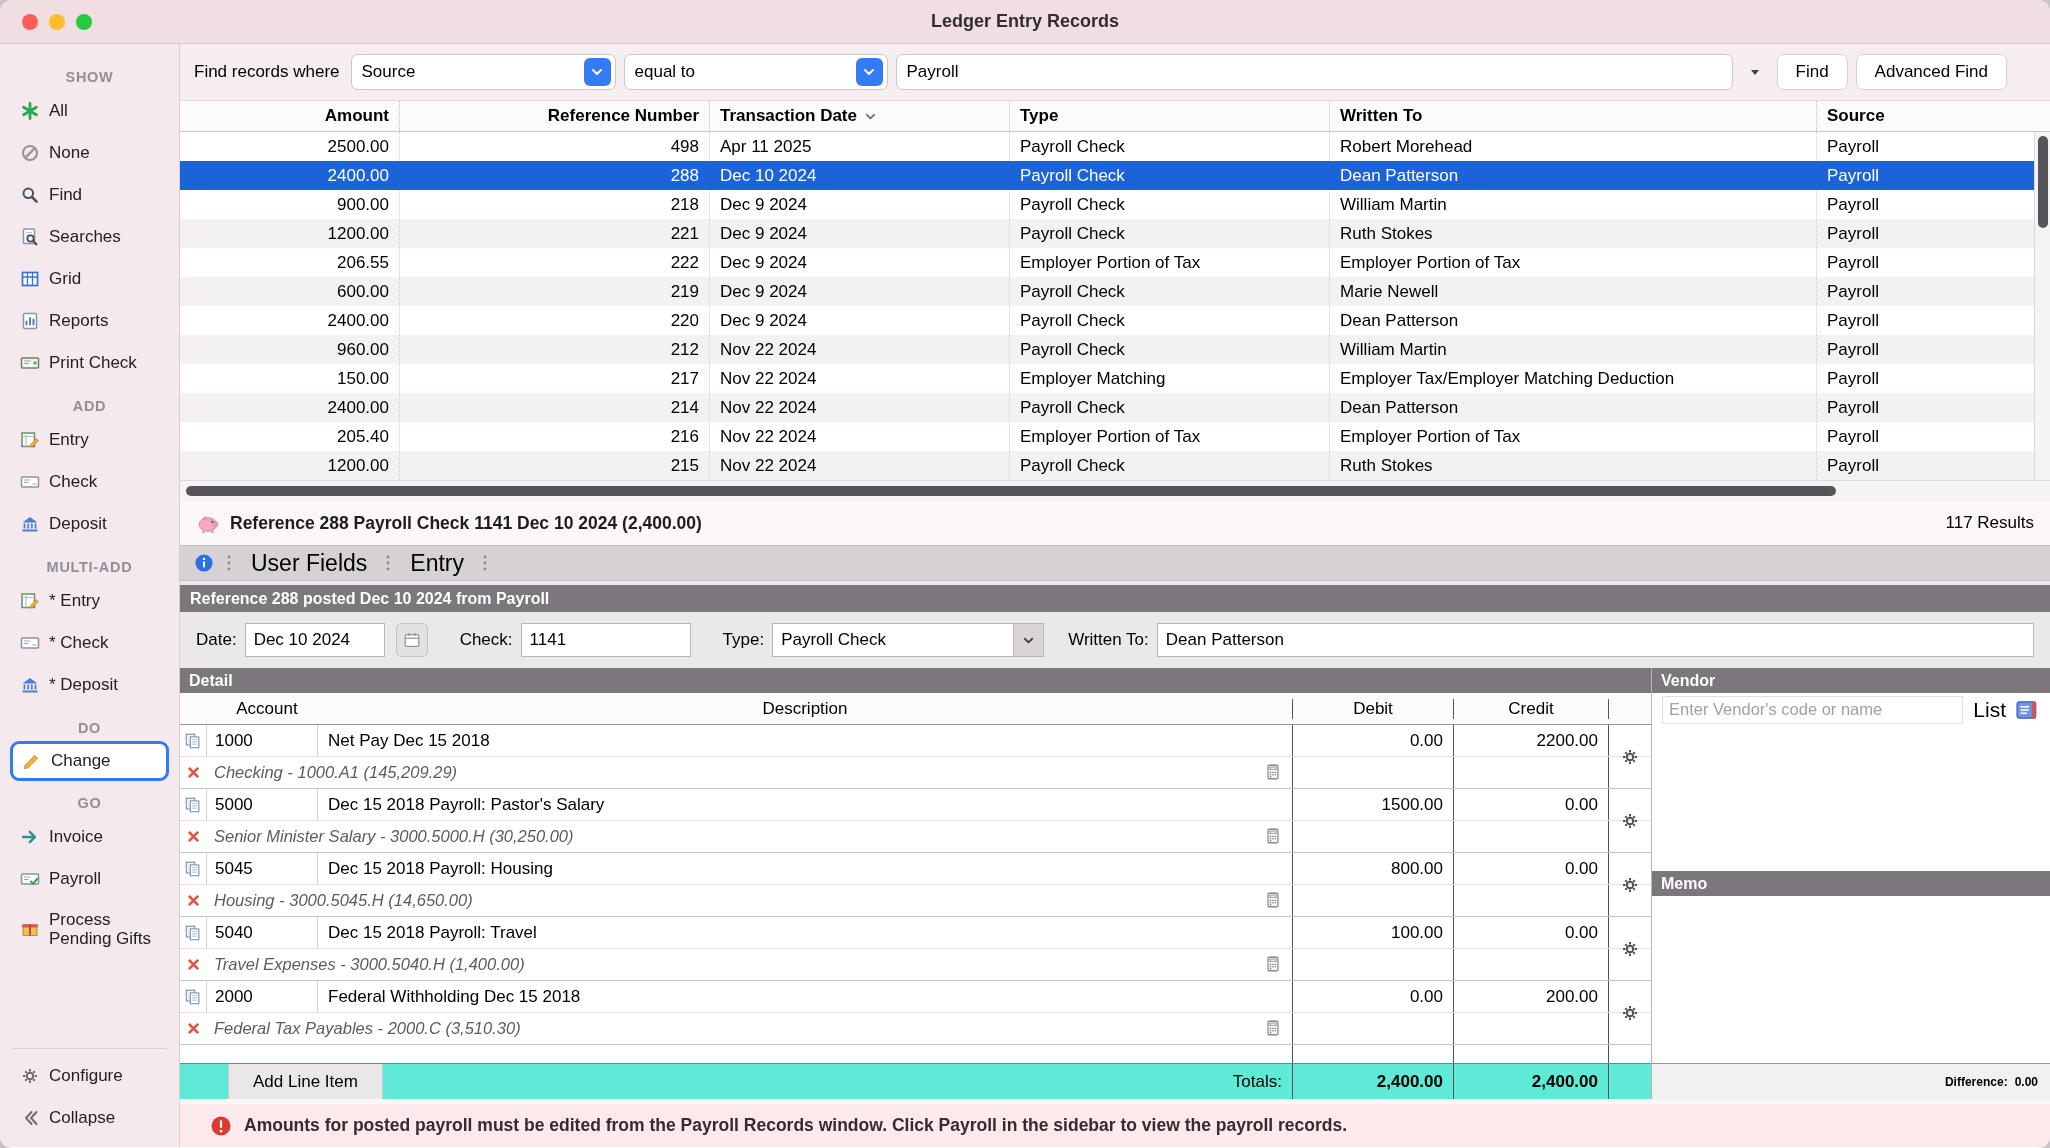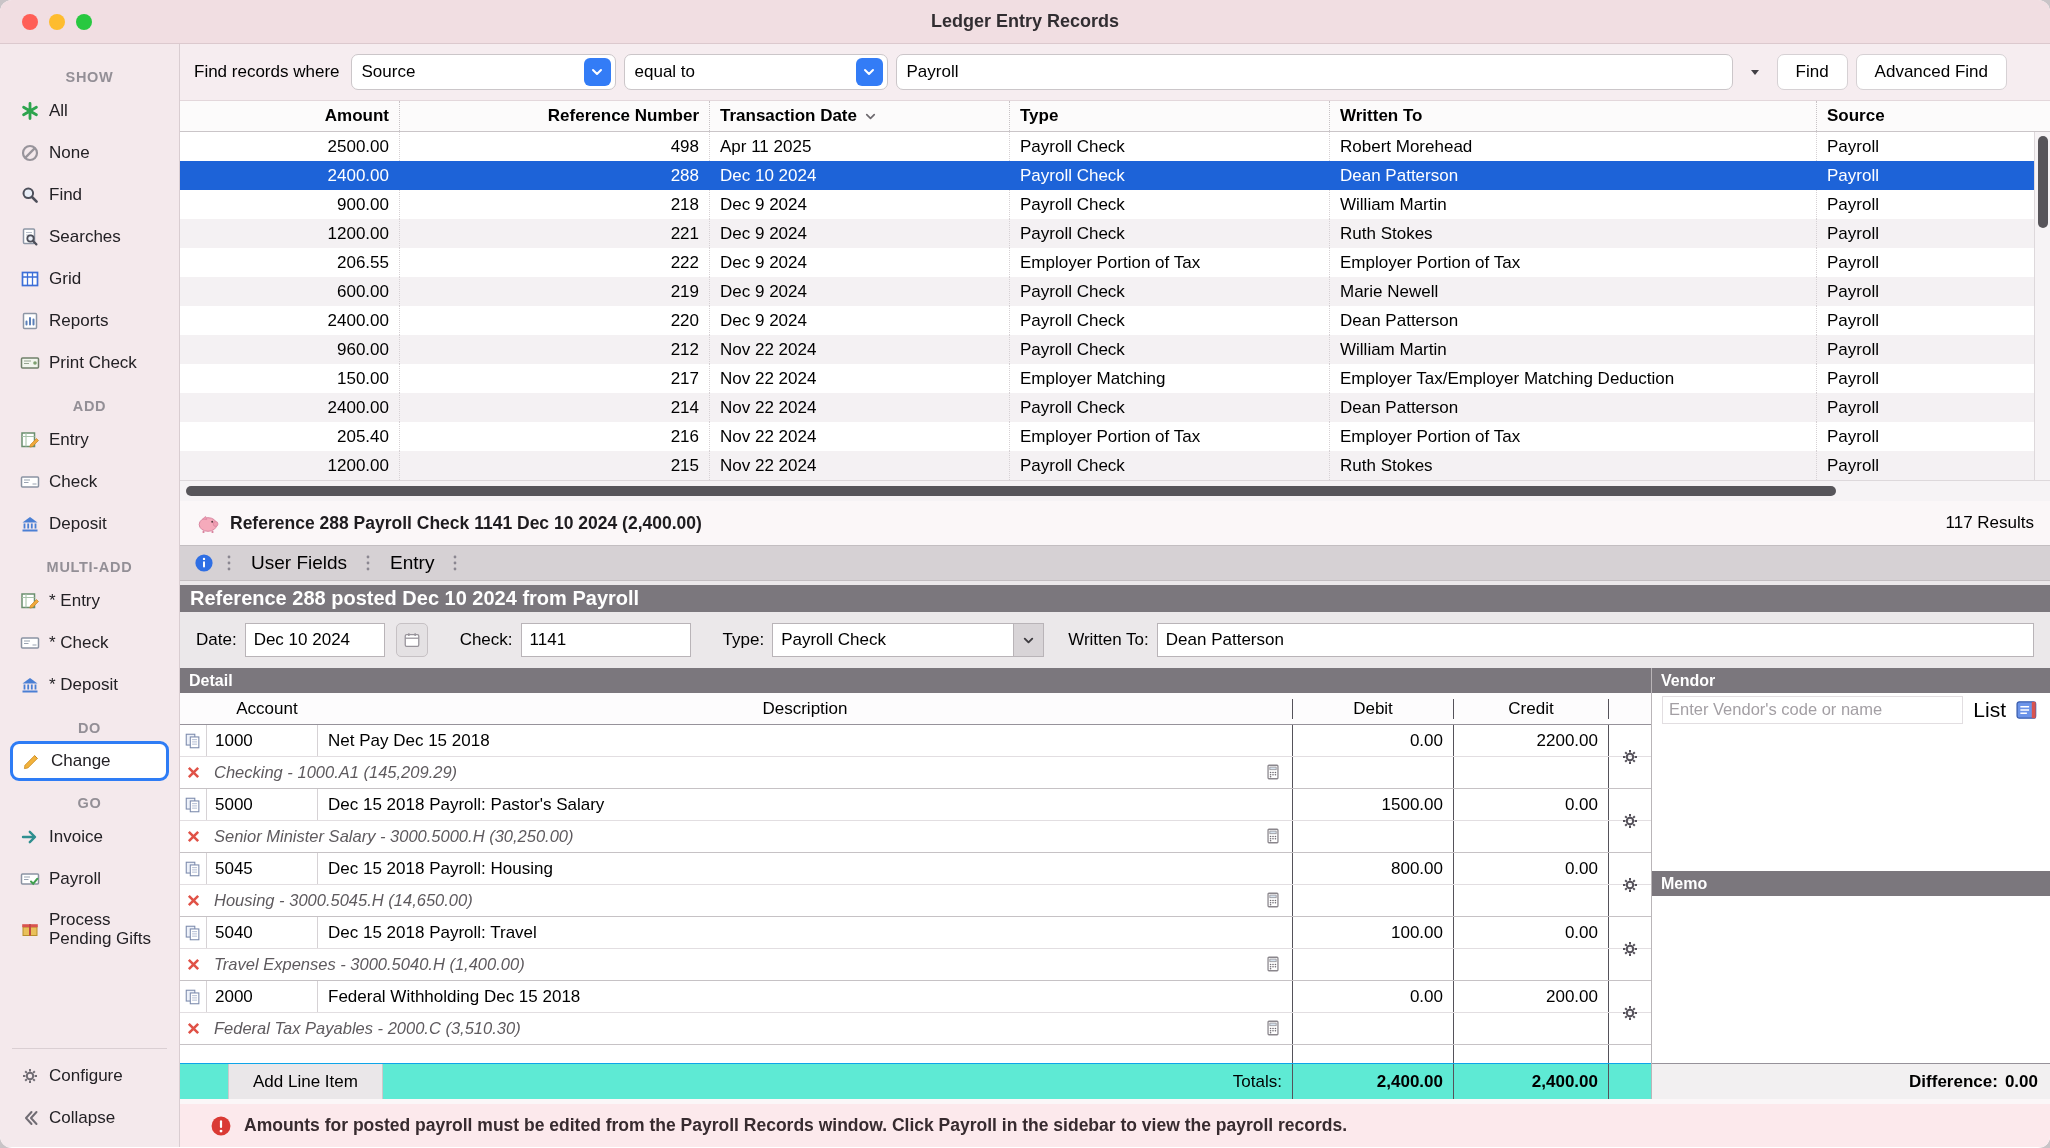--- a/index.html
+++ b/index.html
@@ -58,26 +58,26 @@
   .vthumb { position:absolute; top:4px; left:3px; width:10px; height:92px; background:#57555a; border-radius:5px; }
   .hscroll { height:21px; background:#f6f3f5; border-top:1px solid #ddd8db; position:relative; }
   .hthumb { position:absolute; top:5px; left:6px; height:10px; width:1650px; background:#57555a; border-radius:5px; }
 
   
   .statusrow { height:44px; background:#fbf7f8; display:flex; align-items:center; gap:10px; padding:0 16px; flex:none; }
   .summary { font-size:17.5px; font-weight:700; color:#1e1c1f; }
   .results-count { margin-left:auto; font-size:17px; }
 
   
-  .tabbar { height:36px; background:#d6d1d4; border-top:1px solid #c3bec1; border-bottom:1px solid #c3bec1; display:flex; align-items:center; gap:12px; padding:0 14px; font-size:19px; flex:none; }
+  .tabbar { height:36px; background:#d6d1d4; border-top:1px solid #c3bec1; border-bottom:1px solid #c3bec1; display:flex; align-items:center; gap:12px; padding:0 14px; font-size:23px; flex:none; }
   .tab { padding:0 6px; }
 
   
   .entsection { background:#ebe8ea; padding-top:4px; flex:none; }
-  .postedbar { height:27px; background:#7b777d; color:#fff; font-weight:700; font-size:20px; display:flex; align-items:center; padding-left:10px; }
+  .postedbar { height:27px; background:#7b777d; color:#fff; font-weight:700; font-size:16px; display:flex; align-items:center; padding-left:10px; }
   .formrow { height:56px; display:flex; align-items:center; gap:8px; padding:0 16px; font-size:17px; }
   .flabel { white-space:nowrap; }
   .gap { width:16px; flex:none; }
   .finput { height:34px; border:1px solid #b9b4b8; background:#fff; padding:0 8px; font-size:17px; }
   .in-date { width:140px; } .in-check { width:170px; } .in-writtento { flex:1; }
   .calbtn { width:32px; height:34px; background:#e4e1e3; border:1px solid #c6c1c4; border-radius:5px; display:flex; align-items:center; justify-content:center; margin-left:3px; flex:none; }
   .typepopup { width:272px; height:34px; background:#fff; border:1px solid #b9b4b8; display:flex; align-items:center; }
   .typepopup .ptext { flex:1; padding:0 8px; white-space:nowrap; }
   .graybtn { width:30px; height:32px; background:#d8d4d7; border-left:1px solid #b9b4b8; display:flex; align-items:center; justify-content:center; flex:none; }
 
@@ -110,21 +110,21 @@
   .totlabel { margin-left:auto; padding-right:10px; }
   .t-num { font-weight:700; }
 
   .vendorpanel { flex:1; display:flex; flex-direction:column; background:#fff; border-left:1px solid #b9b5b8; min-width:0; }
   .vrow { height:33px; display:flex; align-items:center; gap:10px; padding:0 10px; flex:none; }
   .vinput { flex:1; height:28px; border:1px solid #e2dee1; background:#fff; font-size:16.5px; padding:0 6px; min-width:0; }
   .vinput::placeholder { color:#a39fa4; }
   .vlist { font-size:21px; }
   .vspace { height:145px; flex:none; }
   .memospace { flex:1; }
-  .diffrow { height:36px; background:#f2f0f1; border-top:1px solid #96929a; display:flex; align-items:center; justify-content:flex-end; gap:7px; padding-right:12px; font-size:17px; font-weight:700; flex:none; }
+  .diffrow { height:36px; background:#f2f0f1; border-top:1px solid #96929a; display:flex; align-items:center; justify-content:flex-end; gap:7px; padding-right:12px; font-size:12px; font-weight:700; flex:none; }
 
   
   .warnwrap { height:48px; padding-top:5px; background:#fbf7f8; flex:none; }
   .warningbar { height:43px; background:#fce9ec; display:flex; align-items:center; gap:12px; padding-left:30px; }
   .warntext { font-weight:700; font-size:17.5px; color:#372b2f; }
 </style>
 </head>
 <body>
 
 <div class="window">

